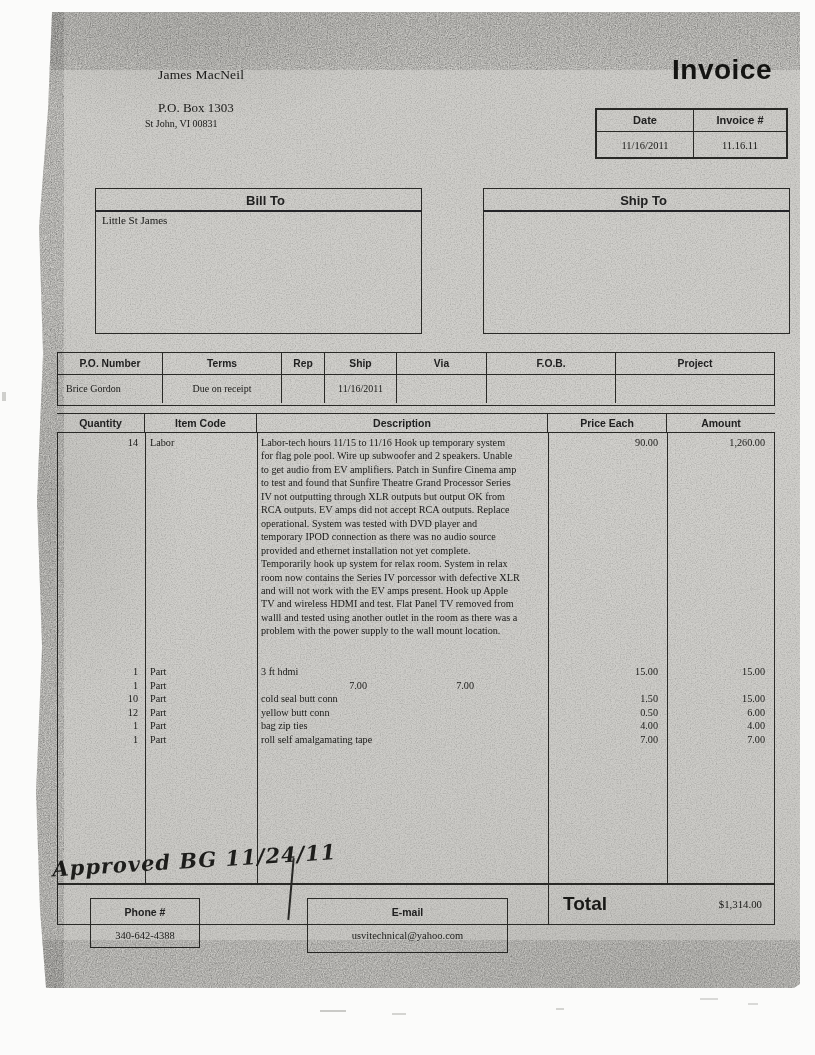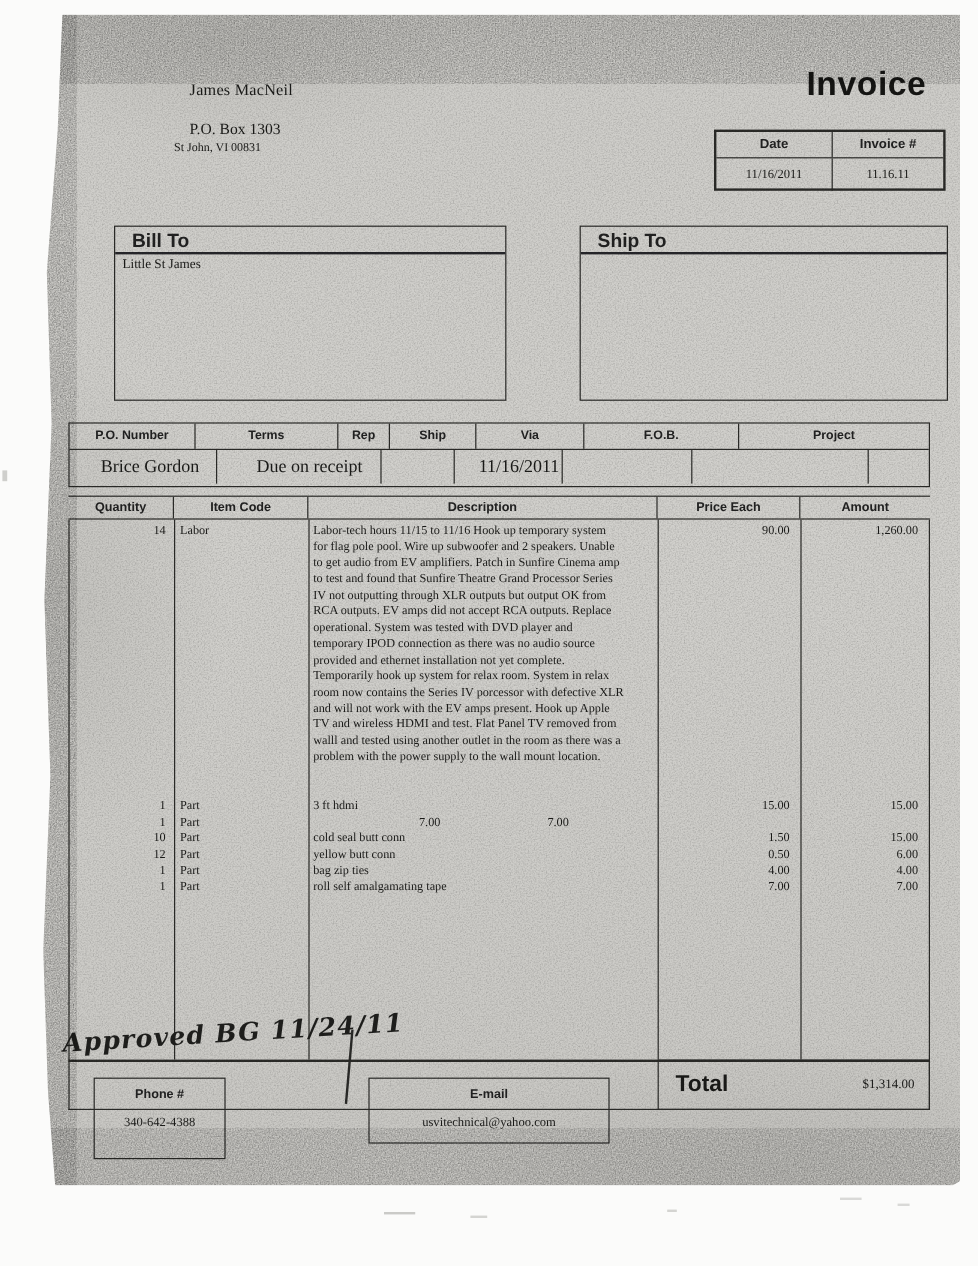--- a/index.html
+++ b/index.html
@@ -33,31 +33,31 @@
   
   .meta-table{left:561px;top:96px;width:193px;height:51px;border-width:2px;}
   .meta-head{display:flex;height:21px;border-bottom:1.4px solid #2b2b28;}
   .meta-head div{font-size:11px;font-weight:700;text-align:center;line-height:20px;color:#222;}
   .meta-vals{display:flex;height:27px;}
   .meta-vals div{font-size:10.5px;text-align:center;line-height:27px;}
   .mc1{width:97px;border-right:1.4px solid #2b2b28;box-sizing:border-box;}
   .mc2{flex:1;}
 
   
-  .addr-box .lbl{font-size:16px;font-weight:700;padding:4px 0 0 14px;height:17px;color:#222;}
+  .addr-box .lbl{font-size:13px;font-weight:700;padding:4px 0 0 14px;height:17px;color:#222;text-align:center;}
   .addr-box .rule{height:2px;background:#26262a;}
   .addr-box .val{font-size:11px;padding:2px 0 0 6px;}
 
   
   .po-table{left:23px;top:340px;width:718px;height:54px;border-width:1.7px;}
   .po-row{display:flex;box-sizing:border-box;}
   .po-h{height:22px;border-bottom:1.4px solid #2b2b28;}
   .po-h div{font-size:10.3px;font-weight:700;text-align:center;line-height:21px;color:#222;box-sizing:border-box;}
   .po-v{height:28px;}
-  .po-v div{font-size:15px;line-height:28px;box-sizing:border-box;margin-left:18px;}
+  .po-v div{font-size:10px;line-height:28px;box-sizing:border-box;}
   .pc{border-right:1.3px solid #2b2b28;}
   .pc:last-child{border-right:none;}
   .w1{width:105px;} .w2{width:119px;} .w3{width:43px;} .w4{width:72px;} .w5{width:90px;} .w6{width:129px;} .w7{flex:1;}
 
   
   .items-head{left:23px;top:401px;width:718px;height:20px;border-top:1.8px solid #2b2b28;border-bottom:1.6px solid #2b2b28;box-sizing:border-box;display:flex;}
   .items-head div{font-size:10.5px;font-weight:700;text-align:center;line-height:18px;color:#222;box-sizing:border-box;}
   .c1{width:88px;} .c2{width:112px;} .c3{width:291px;} .c4{width:119px;} .c5{width:108px;}
   .items-body{left:23px;top:421px;width:718px;height:450px;}
   .irow{display:flex;font-size:10.2px;}
@@ -231,21 +231,21 @@
   <div class="hline" style="left:23px;top:871px;width:718px;"></div>
   <div class="box total-row">
     <div class="total-label">Total</div>
     <div class="total-value serif">$1,314.00</div>
   </div>
   <div class="hline" style="left:23px;top:911.5px;width:718px;"></div>
 
   <div class="abs signature">Approved BG 11/24/11</div>
   <div class="abs pen-stroke"></div>
 
-  <div class="box foot-box" style="left:44px;top:886px;width:110px;height:68px;">
+  <div class="box foot-box" style="left:56px;top:886px;width:110px;height:50px;">
     <div class="lbl">Phone #</div>
     <div class="val serif">340-642-4388</div>
   </div>
   <div class="box foot-box" style="left:273px;top:886px;width:201px;height:55px;">
     <div class="lbl">E-mail</div>
     <div class="val serif">usvitechnical@yahoo.com</div>
   </div>
 
   <svg class="noise" style="left:0;top:0;width:766px;height:976px;opacity:.33;">
     <filter id="n1">

